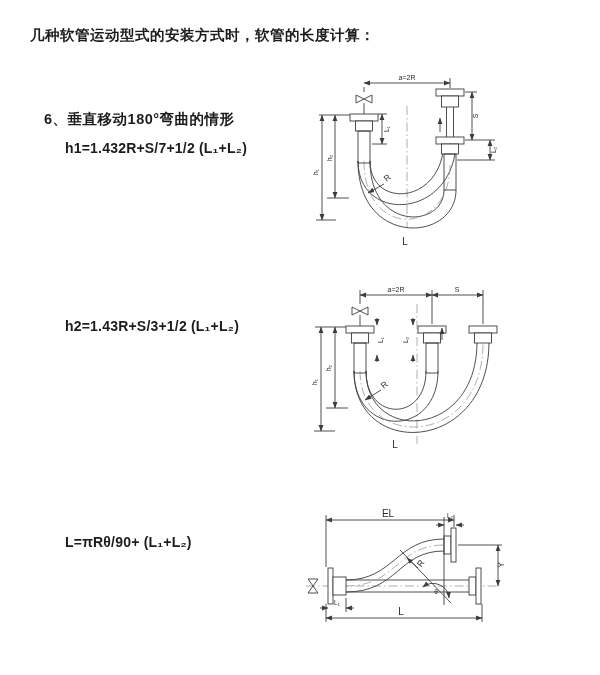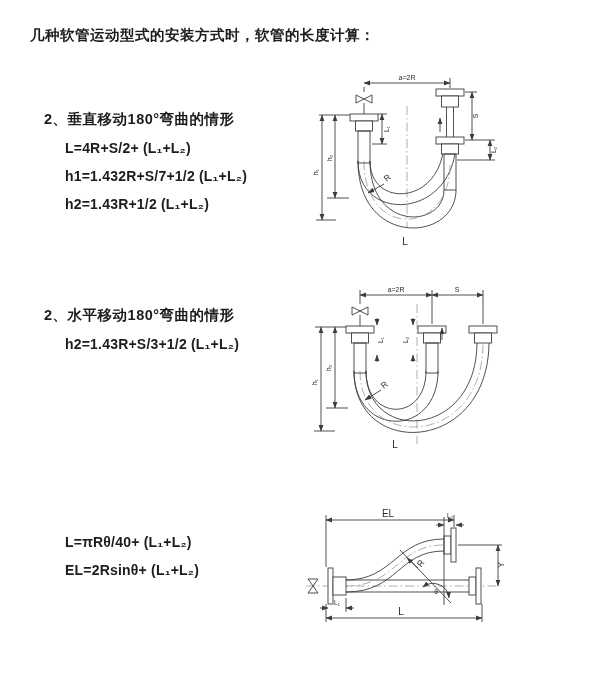--- a/index.html
+++ b/index.html
@@ -21,34 +21,30 @@
   svg .big{font-size:10px;}
 </style>
 </head>
 <body>
 
 <div class="page">
 
   <div class="title">几种软管运动型式的安装方式时，软管的长度计算：</div>
 
   <div class="sec" style="top:110px">
-    <div class="h">2、垂直移动180°弯曲的情形</div>
-    <div class="f">L=4R+S/2+ (L₁+L₂)</div>
+    <div class="h">6、垂直移动180°弯曲的情形</div>
     <div class="f">h1=1.432R+S/7+1/2 (L₁+L₂)</div>
-    <div class="f">h2=1.43R+1/2 (L₁+L₂)</div>
   </div>
 
   <div class="sec" style="top:306px">
-    <div class="h">2、水平移动180°弯曲的情形</div>
     <div class="f">h2=1.43R+S/3+1/2 (L₁+L₂)</div>
   </div>
 
   <div class="sec" style="top:522px">
-    <div class="f">L=πRθ/40+ (L₁+L₂)</div>
-    <div class="f">EL=2Rsinθ+ (L₁+L₂)</div>
+    <div class="f">L=πRθ/90+ (L₁+L₂)</div>
   </div>
 
   <svg width="290" height="190" viewBox="0 0 290 190" style="left:305px;top:70px">
     <defs>
       <marker id="a1" viewBox="0 0 10 10" refX="8.5" refY="5" markerWidth="7.5" markerHeight="7.5" orient="auto-start-reverse" markerUnits="userSpaceOnUse">
         <path d="M0,1.6 L9,5 L0,8.4 Z" fill="#3c3c3c"></path>
       </marker>
       <pattern id="b1" width="3" height="3" patternUnits="userSpaceOnUse">
         <path d="M0,3 L3,0 M0,0 L3,3" stroke="#6f6f6f" stroke-width="0.55"></path>
       </pattern>

